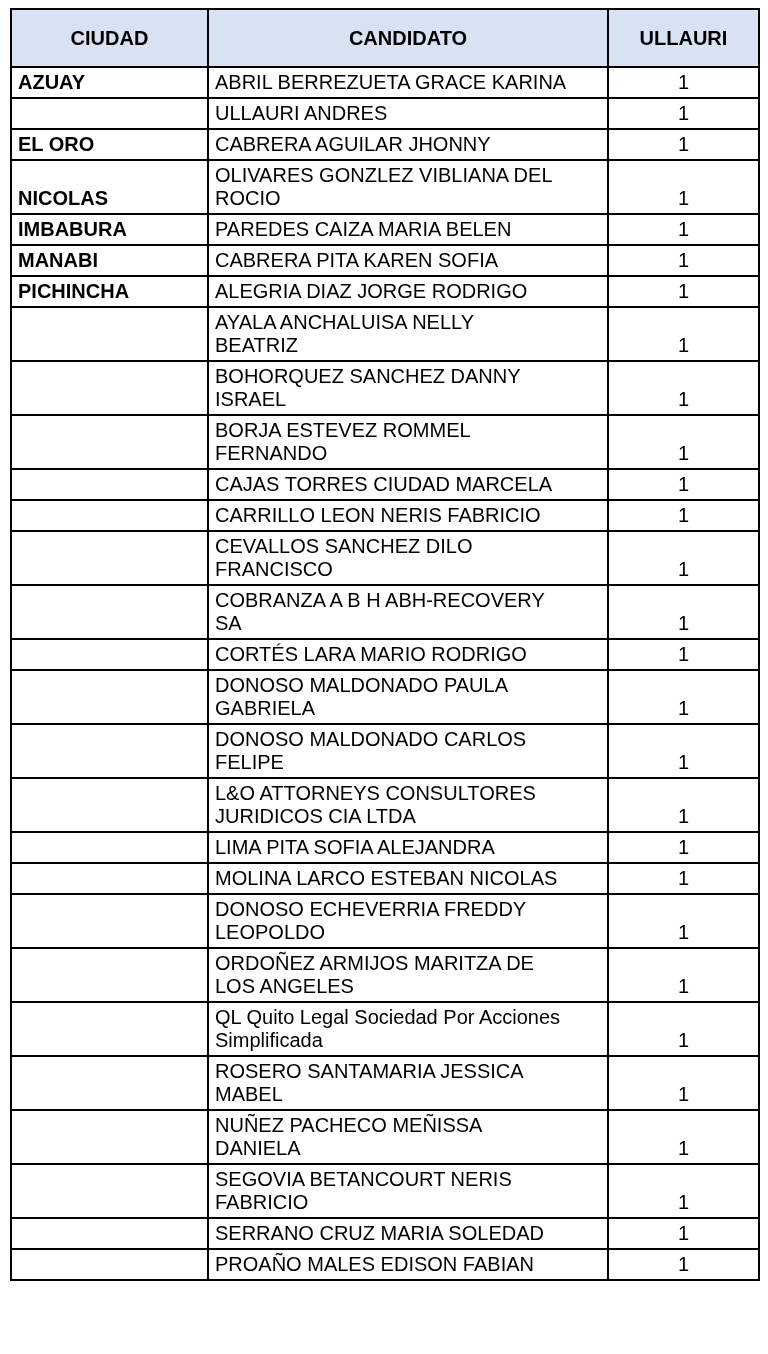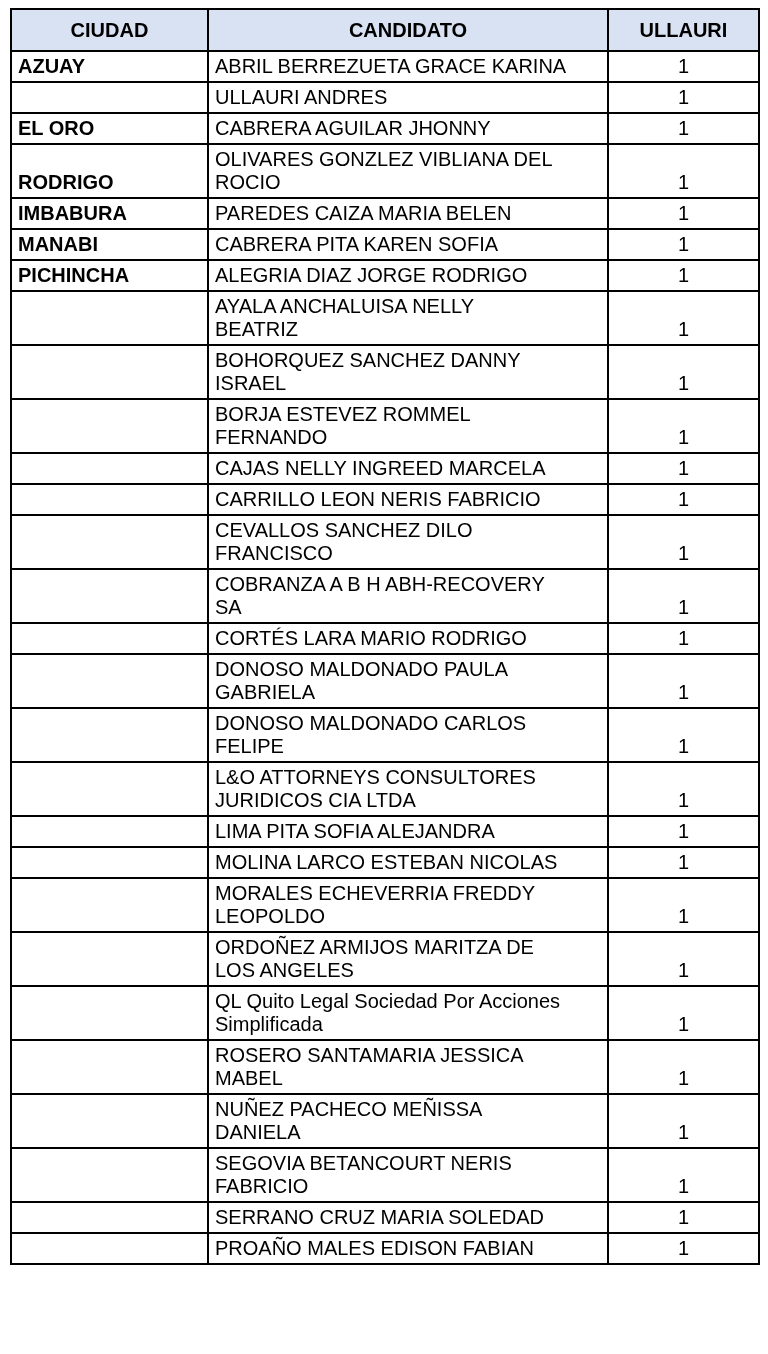--- a/index.html
+++ b/index.html
@@ -36,21 +36,21 @@
   th, td {
     border: 2px solid var(--border-color);
     font-size: 20px;
     overflow: hidden;
   }
   th {
     background: var(--header-bg);
     font-weight: bold;
     vertical-align: middle;
     height: 26px;
-    padding: 7px 4px;
+    padding: 15px 4px;
     line-height: 26px;
   }
   td {
     vertical-align: bottom;
     height: 23px;
     line-height: 23px;
     padding: 3px 6px;
   }
   td.city {
     font-weight: bold;
@@ -92,21 +92,21 @@
         <td class="city"></td>
         <td class="candidate">ULLAURI ANDRES</td>
         <td class="qty">1</td>
       </tr>
       <tr>
         <td class="city">EL ORO</td>
         <td class="candidate">CABRERA AGUILAR JHONNY</td>
         <td class="qty">1</td>
       </tr>
       <tr>
-        <td class="city">RODRIGO</td>
+        <td class="city">NICOLAS</td>
         <td class="candidate">OLIVARES GONZLEZ VIBLIANA DEL
 ROCIO</td>
         <td class="qty">1</td>
       </tr>
       <tr>
         <td class="city">IMBABURA</td>
         <td class="candidate">PAREDES CAIZA MARIA BELEN</td>
         <td class="qty">1</td>
       </tr>
       <tr>
@@ -132,21 +132,21 @@
         <td class="qty">1</td>
       </tr>
       <tr>
         <td class="city"></td>
         <td class="candidate">BORJA ESTEVEZ ROMMEL
 FERNANDO</td>
         <td class="qty">1</td>
       </tr>
       <tr>
         <td class="city"></td>
-        <td class="candidate">CAJAS NELLY INGREED MARCELA</td>
+        <td class="candidate">CAJAS TORRES CIUDAD MARCELA</td>
         <td class="qty">1</td>
       </tr>
       <tr>
         <td class="city"></td>
         <td class="candidate">CARRILLO LEON NERIS FABRICIO</td>
         <td class="qty">1</td>
       </tr>
       <tr>
         <td class="city"></td>
         <td class="candidate">CEVALLOS SANCHEZ DILO
@@ -187,21 +187,21 @@
         <td class="candidate">LIMA PITA SOFIA ALEJANDRA</td>
         <td class="qty">1</td>
       </tr>
       <tr>
         <td class="city"></td>
         <td class="candidate">MOLINA LARCO ESTEBAN NICOLAS</td>
         <td class="qty">1</td>
       </tr>
       <tr>
         <td class="city"></td>
-        <td class="candidate">MORALES ECHEVERRIA FREDDY
+        <td class="candidate">DONOSO ECHEVERRIA FREDDY
 LEOPOLDO</td>
         <td class="qty">1</td>
       </tr>
       <tr>
         <td class="city"></td>
         <td class="candidate">ORDOÑEZ ARMIJOS MARITZA DE
 LOS ANGELES</td>
         <td class="qty">1</td>
       </tr>
       <tr>

